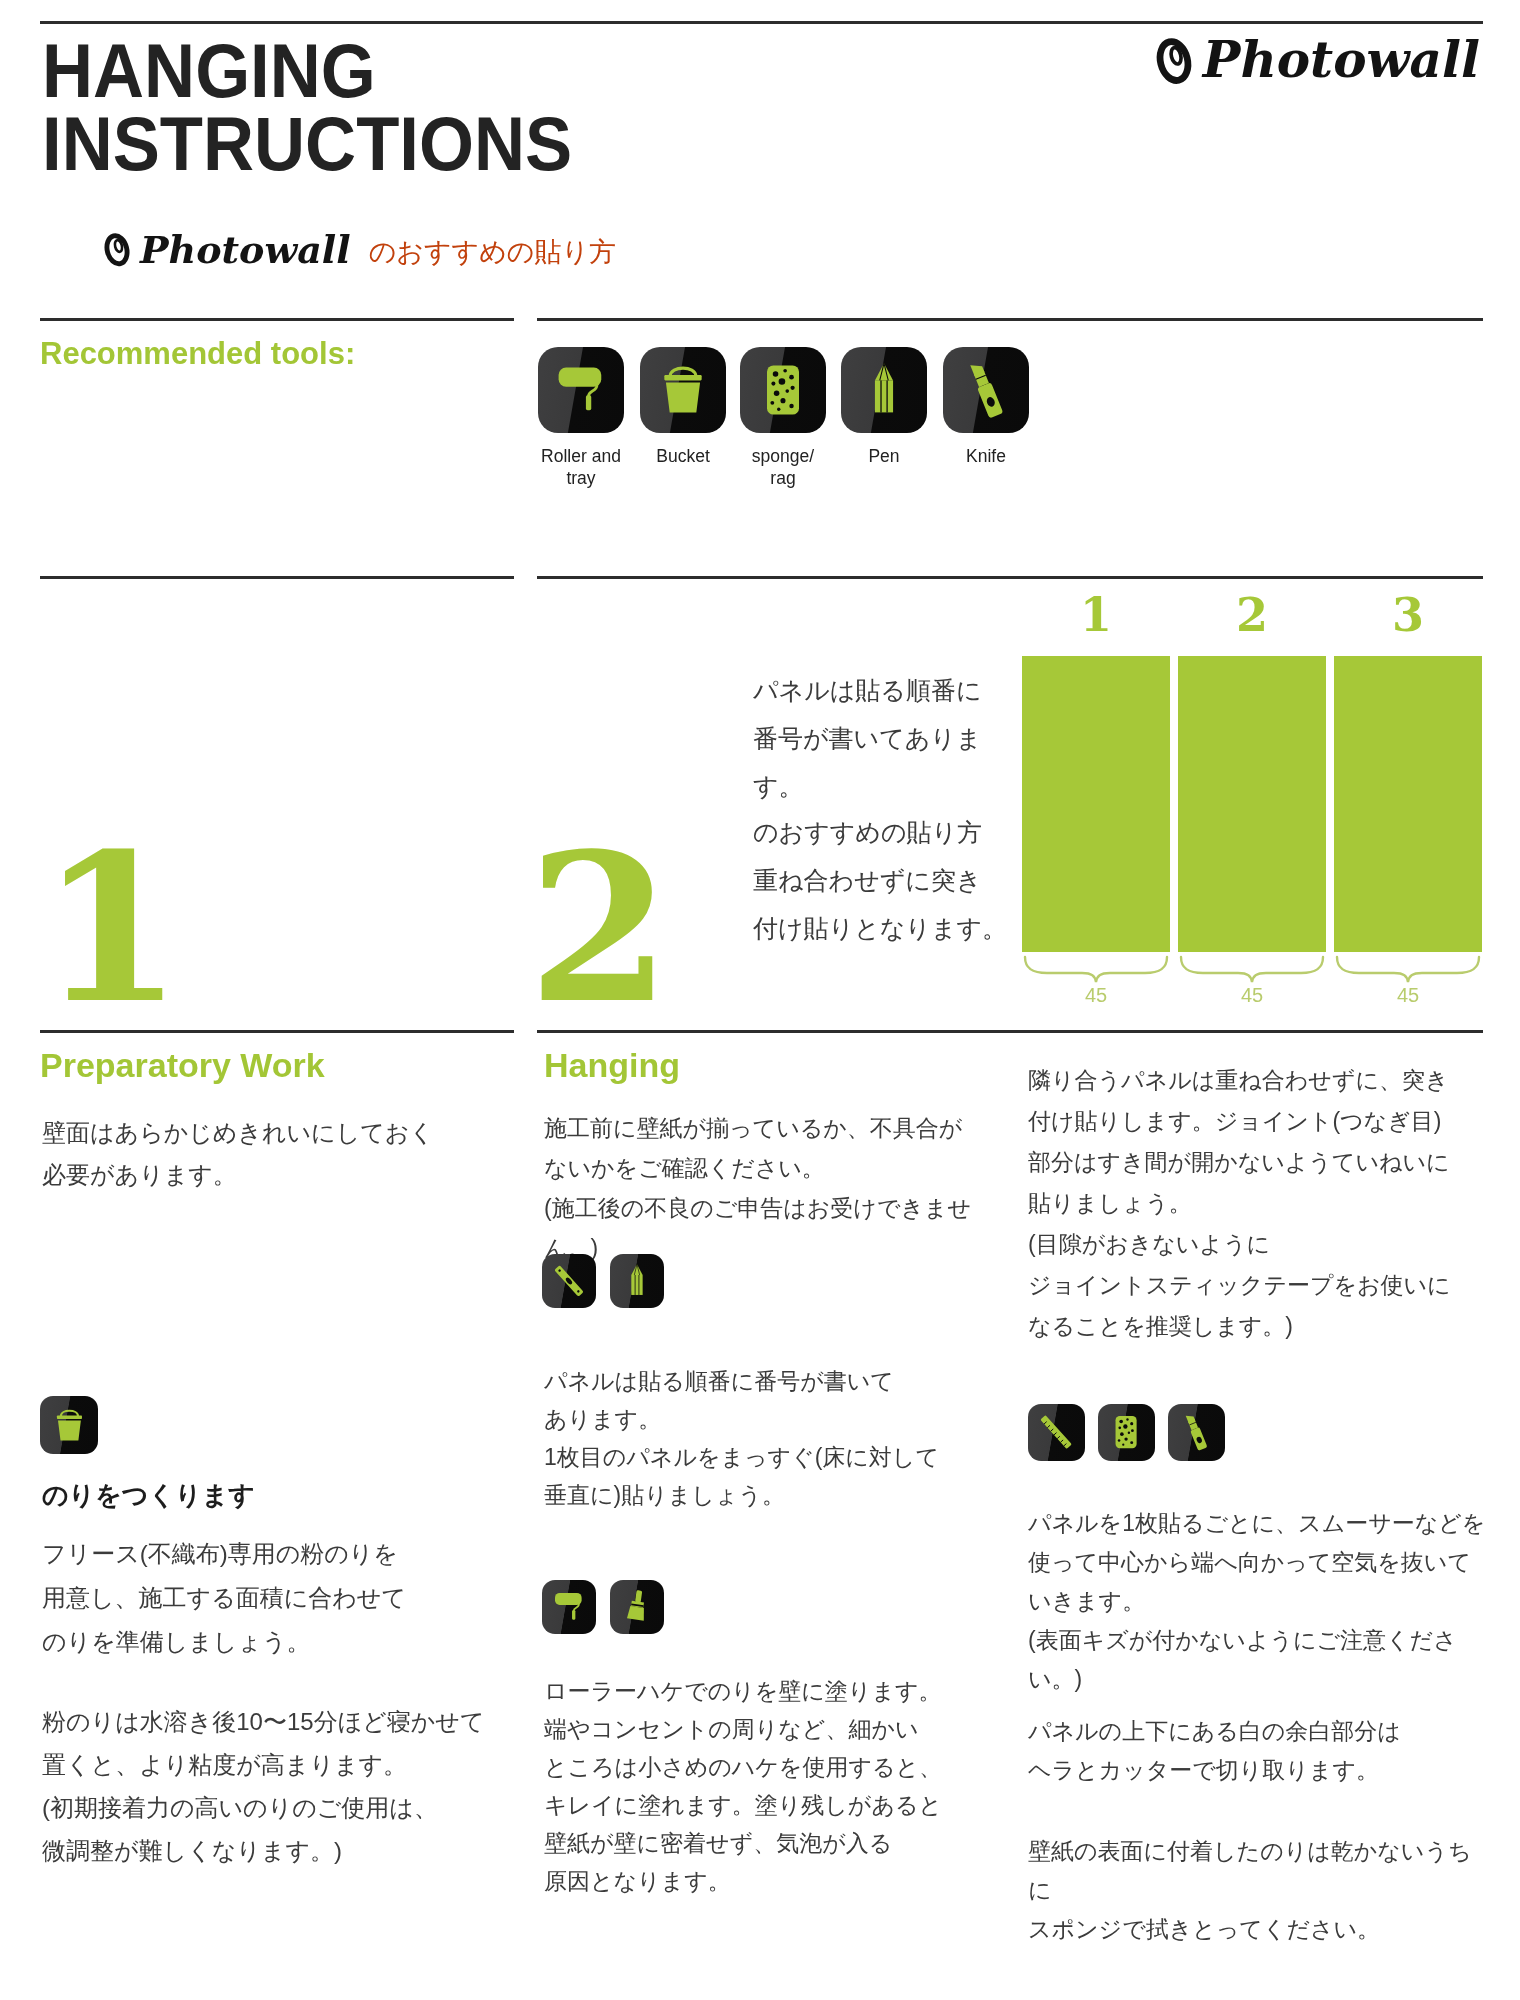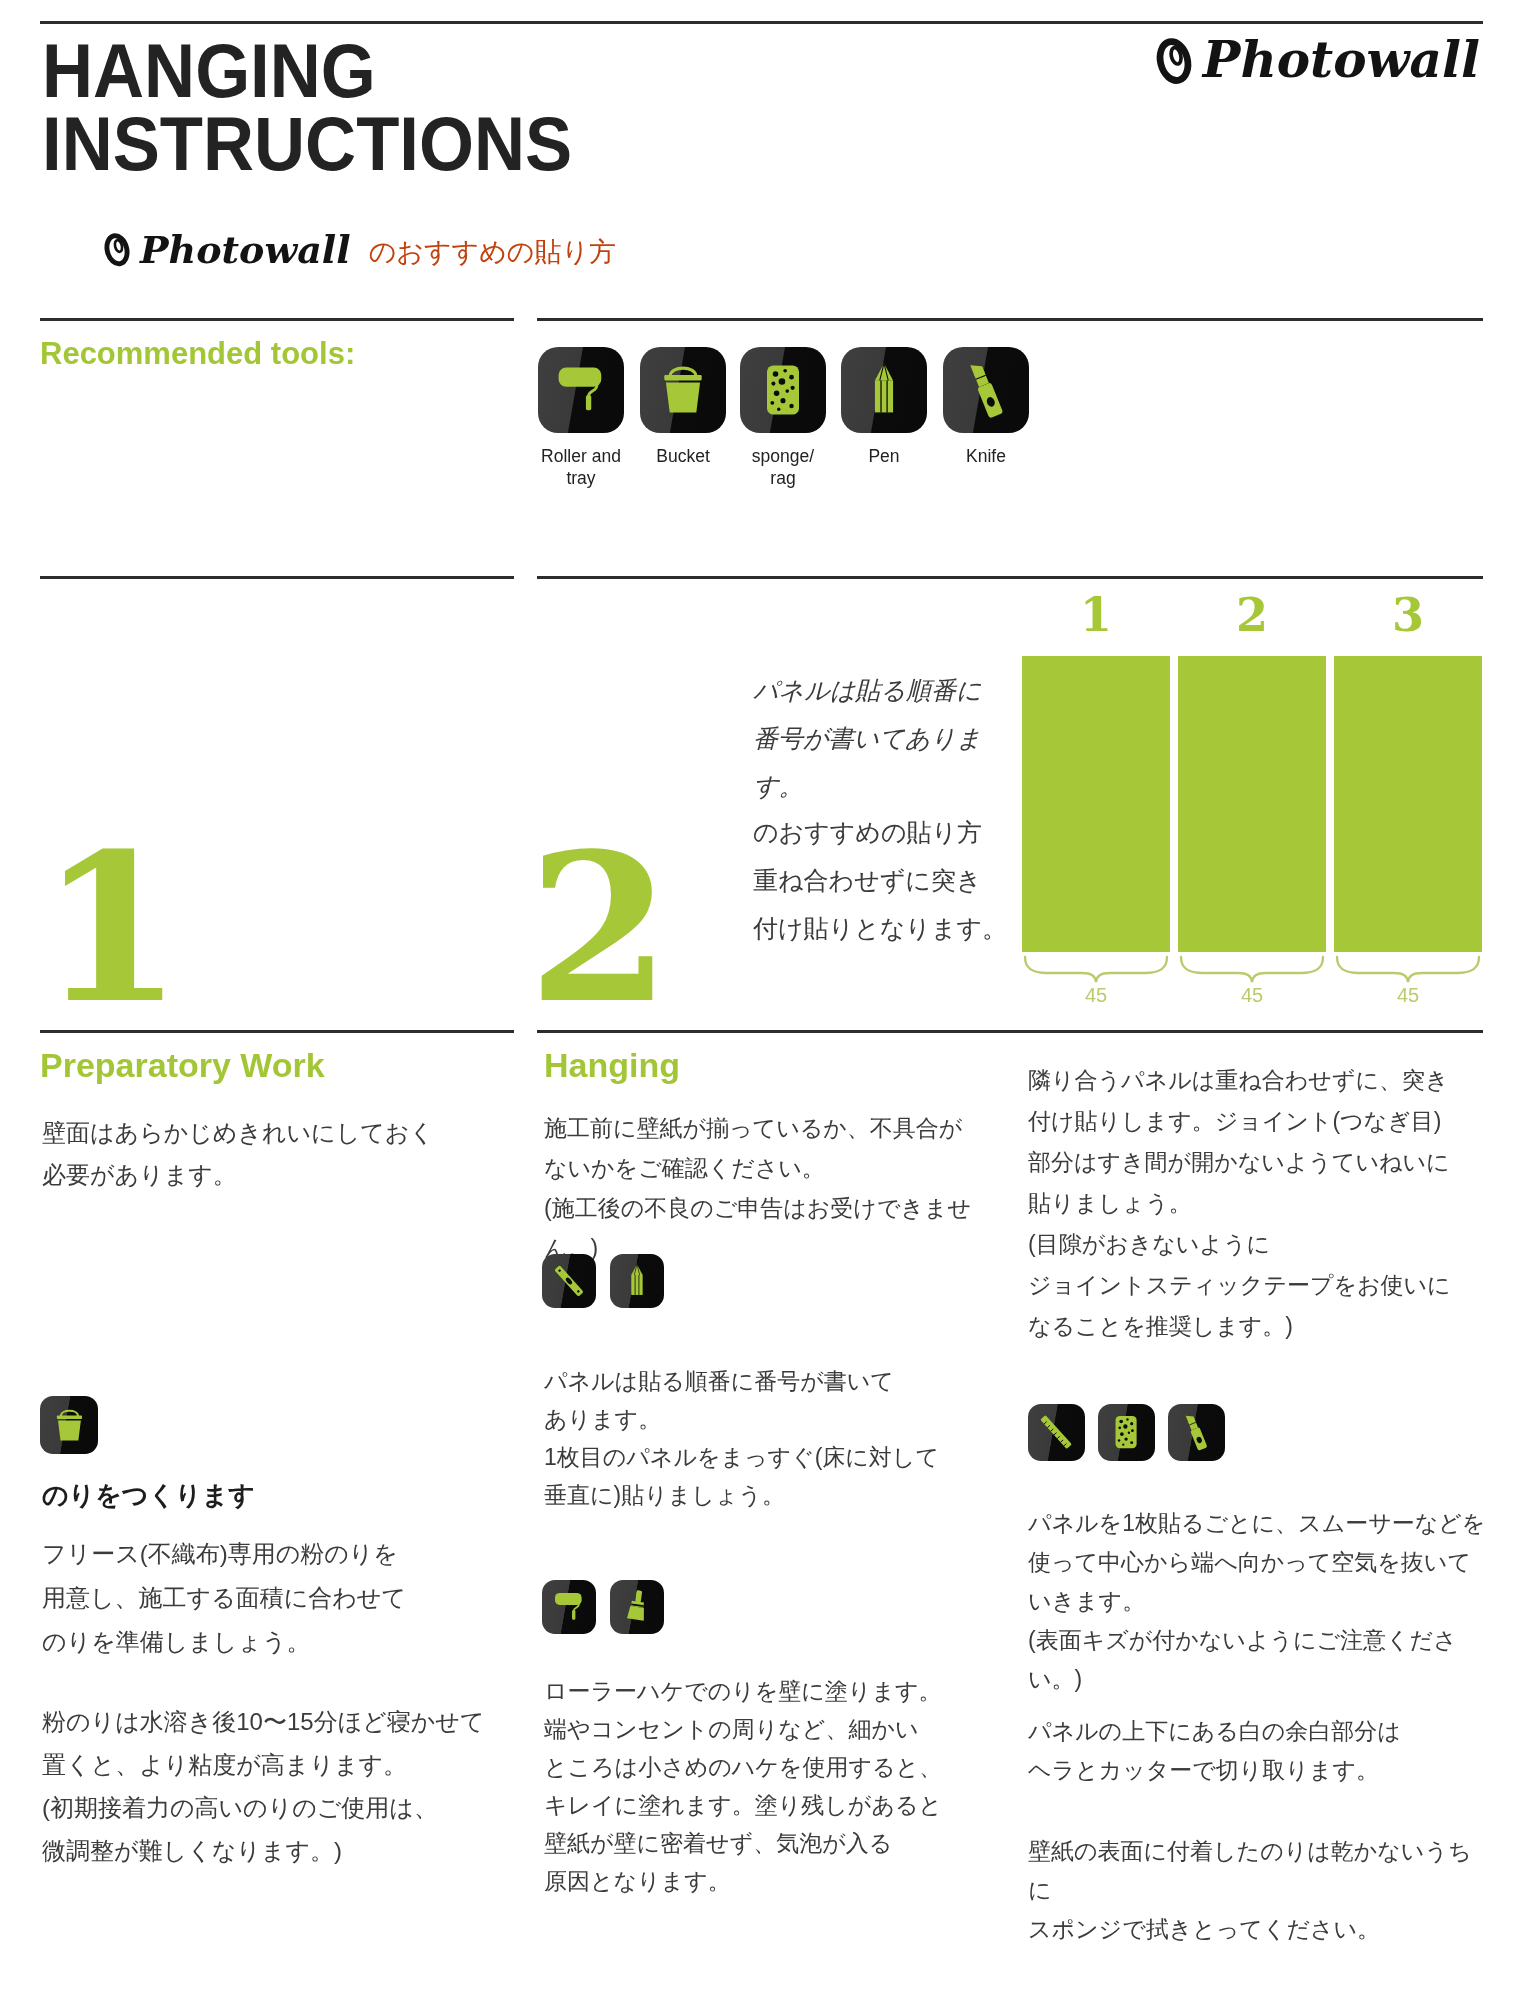--- a/index.html
+++ b/index.html
@@ -139,21 +139,21 @@
             <ellipse cx="30" cy="42" rx="3.6" ry="4.6" fill="#0b0b0b"></ellipse>
           </g>
         </svg>
     </div>
     <div class="tool-label">Knife</div>
   </div>
 
   <div class="bignum" style="left:40px;top:848px;">1</div>
   <div class="bignum" style="left:528px;top:848px;">2</div>
 
-  <div class="jp" style="left:753px;top:666px;width:270px;font-size:25px;line-height:48px;font-style:italic;">パネルは貼る順番に
+  <div class="jp" style="left:753px;top:666px;width:270px;font-size:25px;line-height:48px;">パネルは貼る順番に
 番号が書いてあります。</div>
   <div class="jp" style="left:753px;top:808px;width:270px;font-size:25px;line-height:48px;">のおすすめの貼り方
 重ね合わせずに突き
 付け貼りとなります。</div>
 
   <div class="panelnum" style="left:1022px;">1</div>
   <div class="panelnum" style="left:1178px;">2</div>
   <div class="panelnum" style="left:1334px;">3</div>
 
   <div class="panel" style="left:1022px;"></div>

